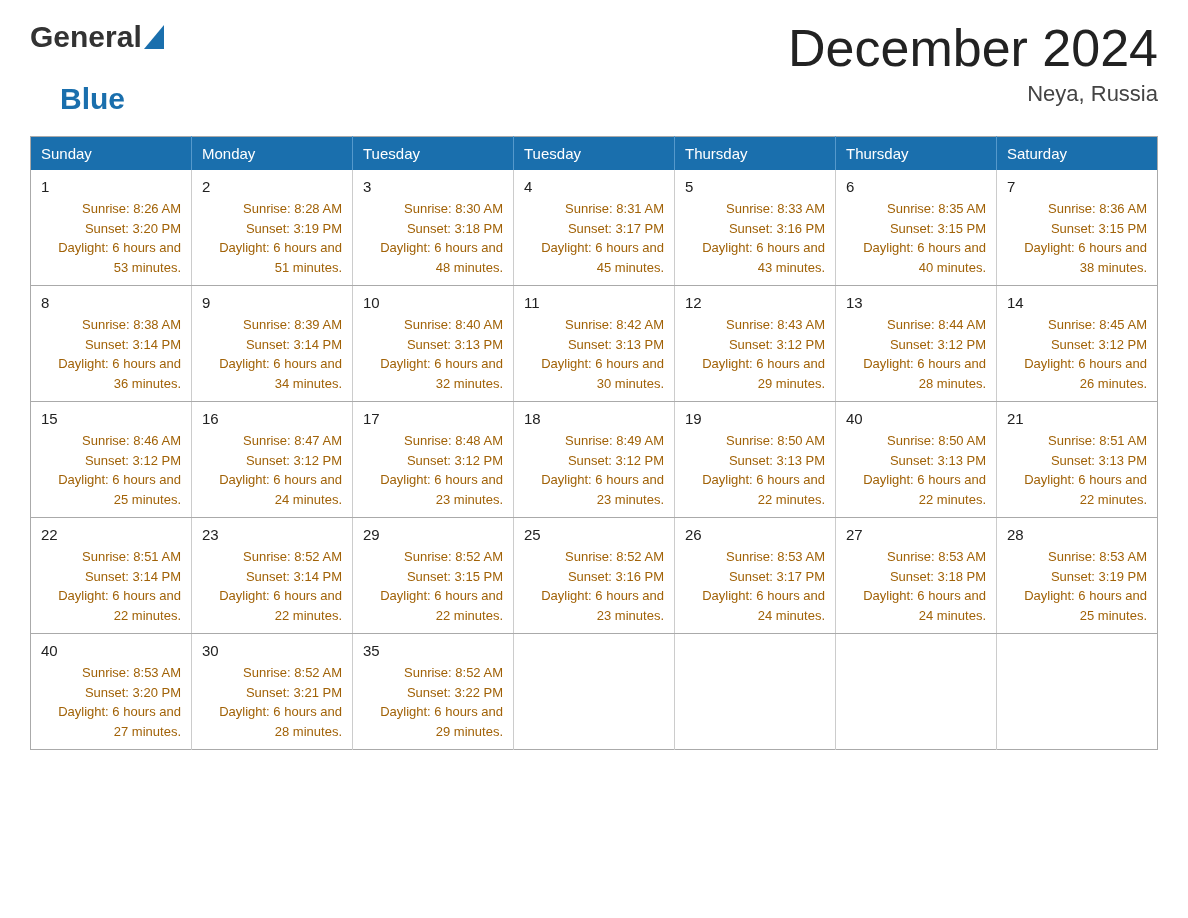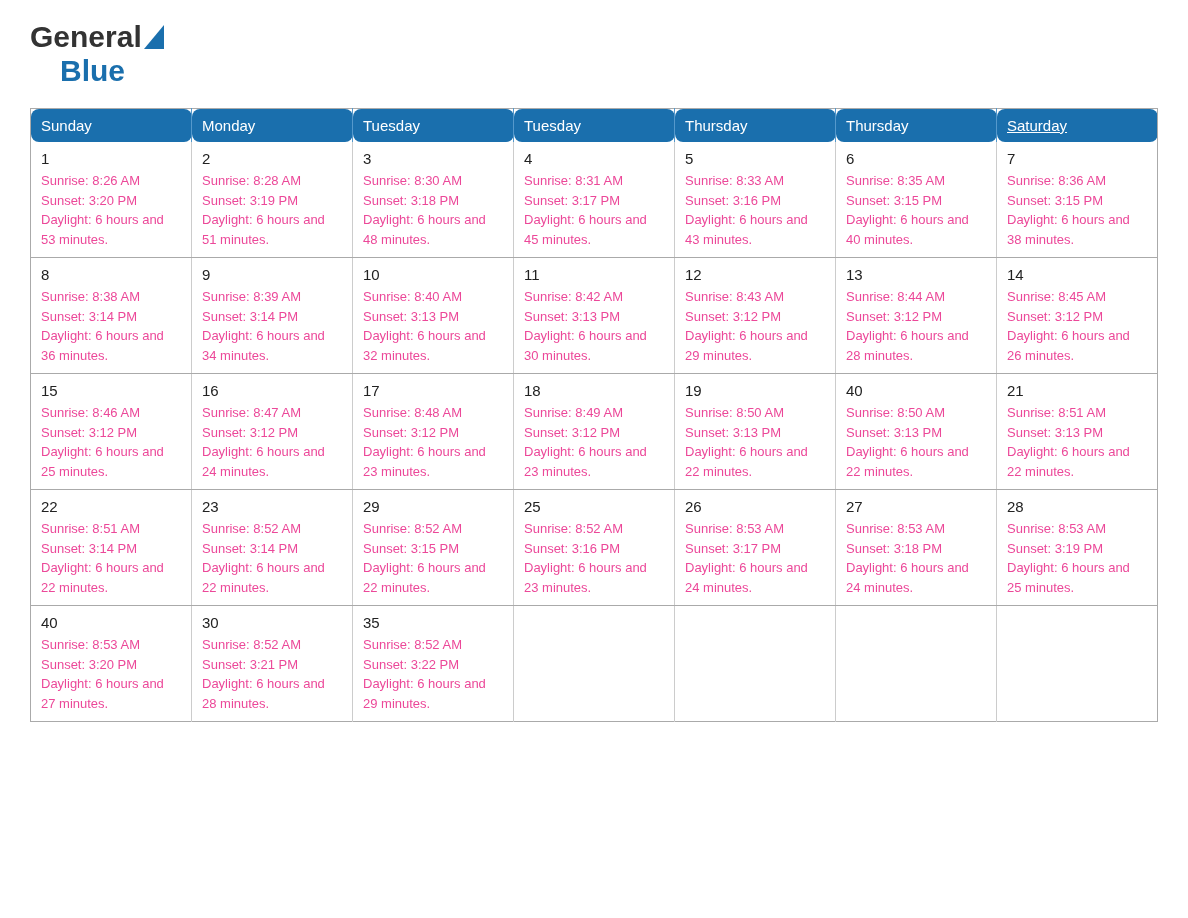--- a/index.html
+++ b/index.html
@@ -13,20 +13,21 @@
     .header {
       display: flex;
       justify-content: space-between;
       align-items: flex-start;
       margin-bottom: 20px;
     }
     .logo {
       display: flex;
       flex-direction: column;
       align-items: flex-start;
+      gap: 28px;
     }
     .title-section {
       text-align: right;
     }
     .month-title {
       font-size: 52px;
       font-weight: normal;
       color: #222;
       line-height: 1.1;
     }
@@ -41,25 +42,23 @@
       border: 1px solid #aaa;
     }
     .calendar th {
       background-color: #1a6fad;
       color: #fff;
       font-size: 15px;
       font-weight: normal;
       padding: 8px 10px;
       text-align: left;
       border-right: 1px solid #5599cc;
-      border-radius: 8px;
     }
     .calendar th:last-child {
       border-right: none;
-      text-decoration: underline;
     }
     .calendar td {
       vertical-align: top;
       padding: 8px 10px;
       border-right: 1px solid #ccc;
       border-bottom: 1px solid #aaa;
       font-size: 13px;
       color: #333;
       width: calc(100% / 7);
     }
@@ -71,22 +70,23 @@
     }
     .day-num {
       font-size: 15px;
       font-weight: normal;
       color: #222;
       margin-bottom: 4px;
       display: block;
     }
     .day-info {
       font-size: 13px;
-      color: #ec4899;
+      color: #a16207;
       line-height: 1.5;
+      text-align: right;
     }
     .empty-cell {
       background: #fff;
     }
     .logo-wrapper {
       display: flex;
       align-items: center;
     }
     .general-part {
       font-size: 30px;
@@ -105,20 +105,24 @@
 
 <div class="header">
   <div class="logo">
     <div class="logo-wrapper">
       <span class="general-part">General</span>
       <svg width="20" height="24" viewBox="0 0 20 24" style="margin-left:2px; margin-bottom:0px;">
         <polygon points="0,24 20,24 20,0" fill="#1a6fad"></polygon>
       </svg>
     </div>
     <span class="blue-part">Blue</span>
+  </div>
+  <div class="title-section">
+    <div class="month-title">December 2024</div>
+    <div class="location">Neya, Russia</div>
   </div>
 </div>
 
 <table class="calendar">
   <thead>
     <tr>
       <th>Sunday</th>
       <th>Monday</th>
       <th>Tuesday</th>
       <th>Tuesday</th>

